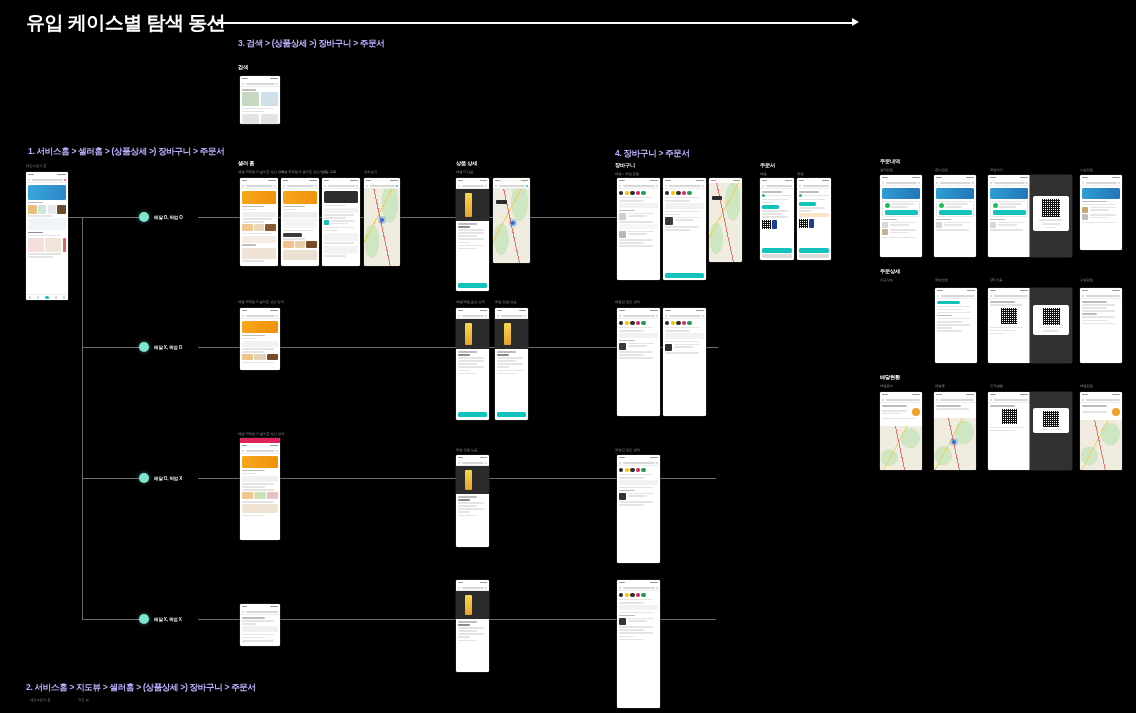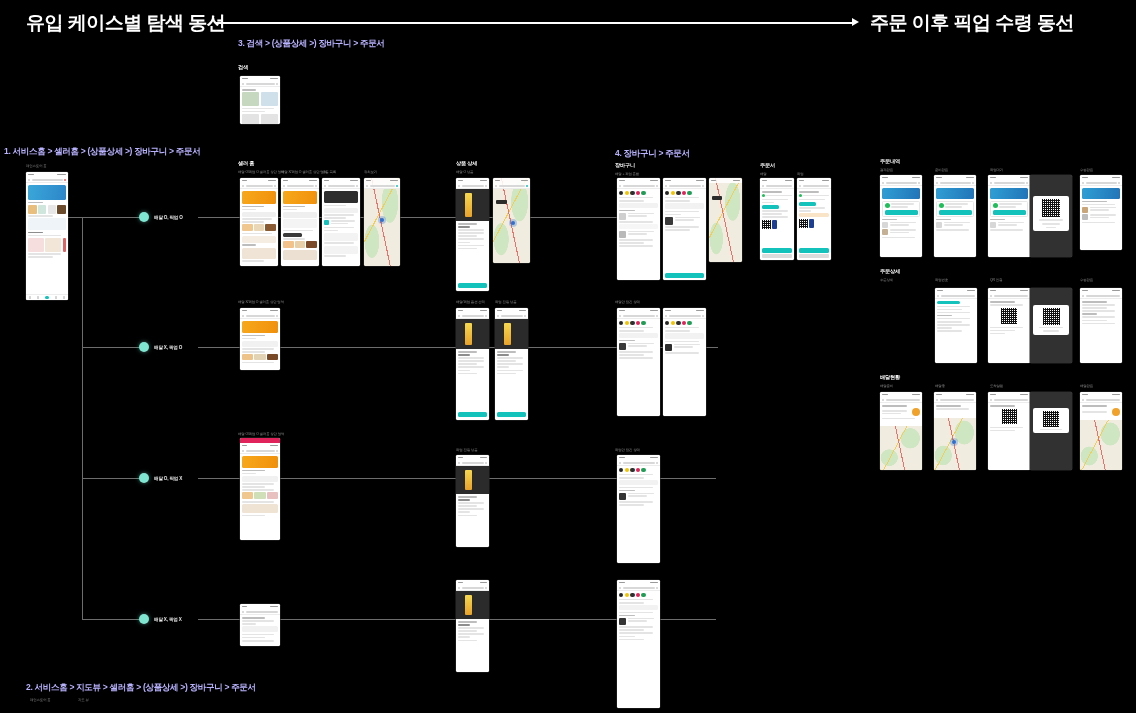--- a/index.html
+++ b/index.html
@@ -118,21 +118,20 @@
   }
 </style>
 </head>
 <body>
 
 <div id="stage">
 
   <div class="h-main" style="left:26px; top:10px;">유입 케이스별 탐색 동선</div>
   <div class="arrow-line" style="left:216px; top:22px; width:637px;"></div>
   <div class="arrow-head" style="left:852px; top:18px;"></div>
-  <div class="h-main" style="left:870px; top:10px;">주문 이후 픽업 수령 동선</div>
 
   <div class="h-sec" style="left:238px; top:38px;">3. 검색 &gt; (상품상세 &gt;) 장바구니 &gt; 주문서</div>
   <div class="h-grp" style="left:238px; top:64px;">검색</div>
 
   <div class="phone" style="left:240px; top:76px; width:40px; height:48px;">
     <div class="ph-status">
       <i style="width:6px"></i>
         <i style="width:8px"></i>
     </div>
     <div class="ph-nav">
@@ -149,21 +148,21 @@
       <div class="ln l"></div>
         <div class="ln m"></div>
       <div class="grid2">
         <div style="background:#e3e3e3"></div>
         <div style="background:#e3e3e3"></div>
       </div>
 
     </div>
   </div>
 
-  <div class="h-sec" style="left:4px; top:146px;">1. 서비스홈 &gt; 셀러홈 &gt; (상품상세 &gt;) 장바구니 &gt; 주문서</div>
+  <div class="h-sec" style="left:28px; top:146px;">1. 서비스홈 &gt; 셀러홈 &gt; (상품상세 &gt;) 장바구니 &gt; 주문서</div>
   <div class="h-sub" style="left:26px; top:164px;">메인스토어 홈</div>
 
   <div class="phone" style="left:26px; top:172px; width:42px; height:128px;">
     <div class="ph-status">
       <i style="width:6px"></i>
         <i style="width:9px"></i>
     </div>
     <div class="ph-nav">
       <span class="dotx"></span>
       <span class="bar"></span>

